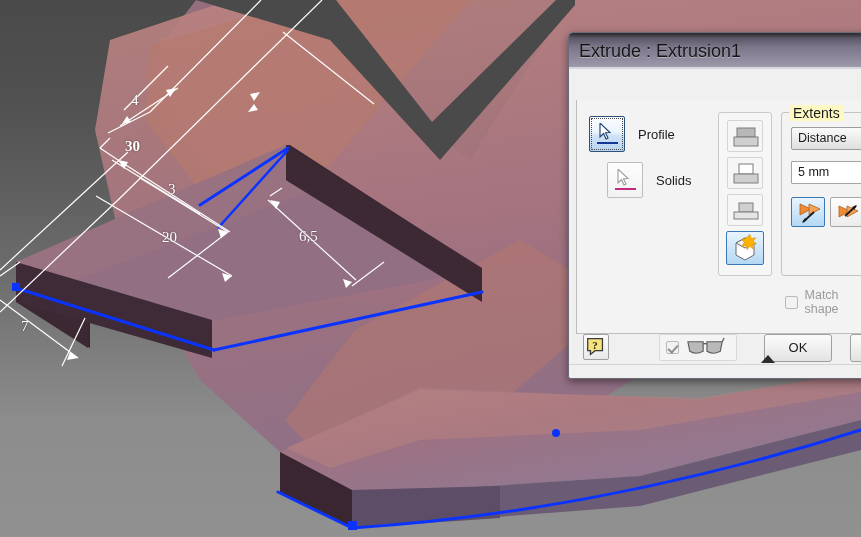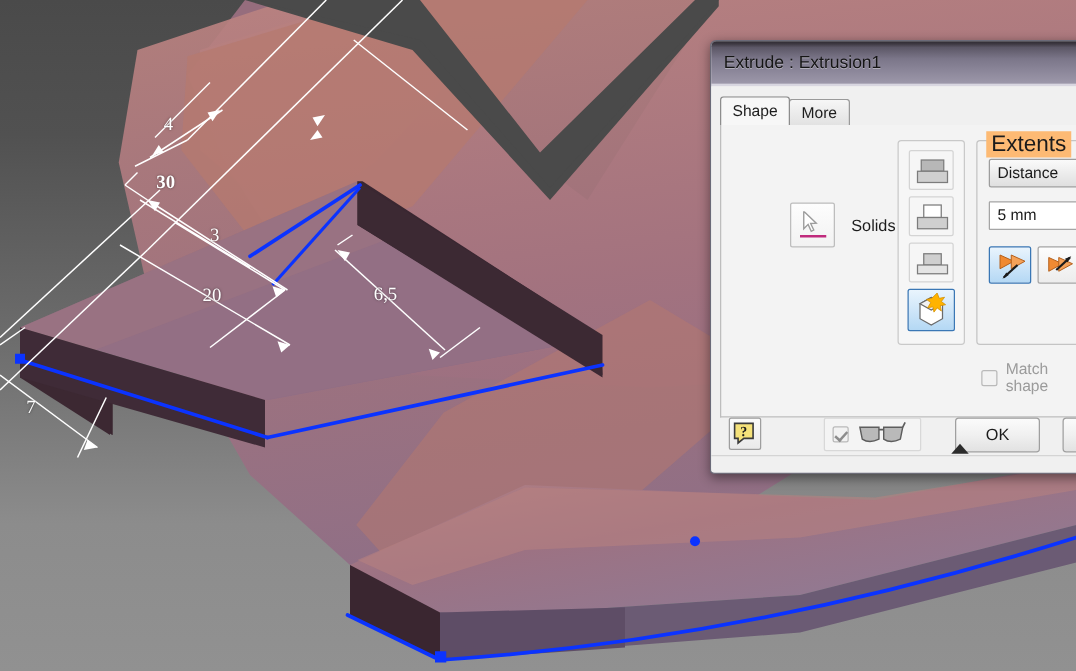--- a/index.html
+++ b/index.html
@@ -70,21 +70,21 @@
     content: "";
     position: absolute;
     left: 0; right: 0; bottom: 0;
     height: 2px;
     background: #d8d6e0;
   }
   .dlg-title {
     position: absolute;
     left: 10px;
     top: 8px;
-    font-size: 14px;
+    font-size: 18px;
     color: #151515;
     font-family: "Liberation Sans", sans-serif;
     text-shadow: 0 1px 0 rgba(255,255,255,0.35);
   }
 
   .dlg-body {
     position: absolute;
     left: 0; top: 36px;
     right: 0; bottom: 0;
     background: #f0f0f0;
@@ -178,22 +178,22 @@
     position: absolute;
     border: 1px solid #c4c4c4;
     border-radius: 3px;
     background: transparent;
   }
   .groupbox > .gb-title {
     position: absolute;
     top: -8px;
     left: 7px;
     padding: 0 4px;
-    background: #fdba74;
-    font-size: 18px;
+    background: #fef9c3;
+    font-size: 14px;
     color: #1b1b1b;
   }
   .icon-btn {
     border: 1px solid #a6a6a6;
     background: linear-gradient(to bottom, #fdfdfd, #ececec);
     border-radius: 2px;
     box-sizing: border-box;
     position: relative;
   }
   .icon-btn.sel {
@@ -508,28 +508,34 @@
   </div>
 
   <div id="extrude-dialog">
 
     <div class="dlg-titlebar">
       <div class="dlg-title">Extrude : Extrusion1</div>
     </div>
 
     <div class="dlg-body">
 
-      <div class="tabstrip">
-        <span class="tab active">Shape</span><span class="tab">More</span>
-      </div>
 
       <div class="panel">
 
-
-        <div class="sel-row" style="left:25px; top:62px;padding-left:30px;">
+        <div class="sel-row" style="left:12px; top:16px;">
+          <div class="sel-btn active">
+            <svg class="cursor-glyph" viewBox="0 0 13 17">
+              <polygon points="1,0 1,14 4.5,10.5 7,16 9,15 6.5,9.8 11,9.6" fill="#ffffff" stroke="#1c3f6e" stroke-width="1.1"></polygon>
+            </svg>
+            <div class="bar bar-blue"></div>
+          </div>
+          <span class="sel-label">Profile</span>
+        </div>
+
+        <div class="sel-row" style="left:0; top:62px;padding-left:30px;">
           <div class="sel-btn" style="background:linear-gradient(to bottom,#fdfdfd,#f2f2f2);border-color:#bdbdbd;">
             <svg class="cursor-glyph" viewBox="0 0 13 17">
               <polygon points="1,0 1,14 4.5,10.5 7,16 9,15 6.5,9.8 11,9.6" fill="#ffffff" stroke="#9c9c9c" stroke-width="1.1"></polygon>
             </svg>
             <div class="bar bar-pink"></div>
           </div>
           <span class="sel-label">Solids</span>
         </div>
 
 

